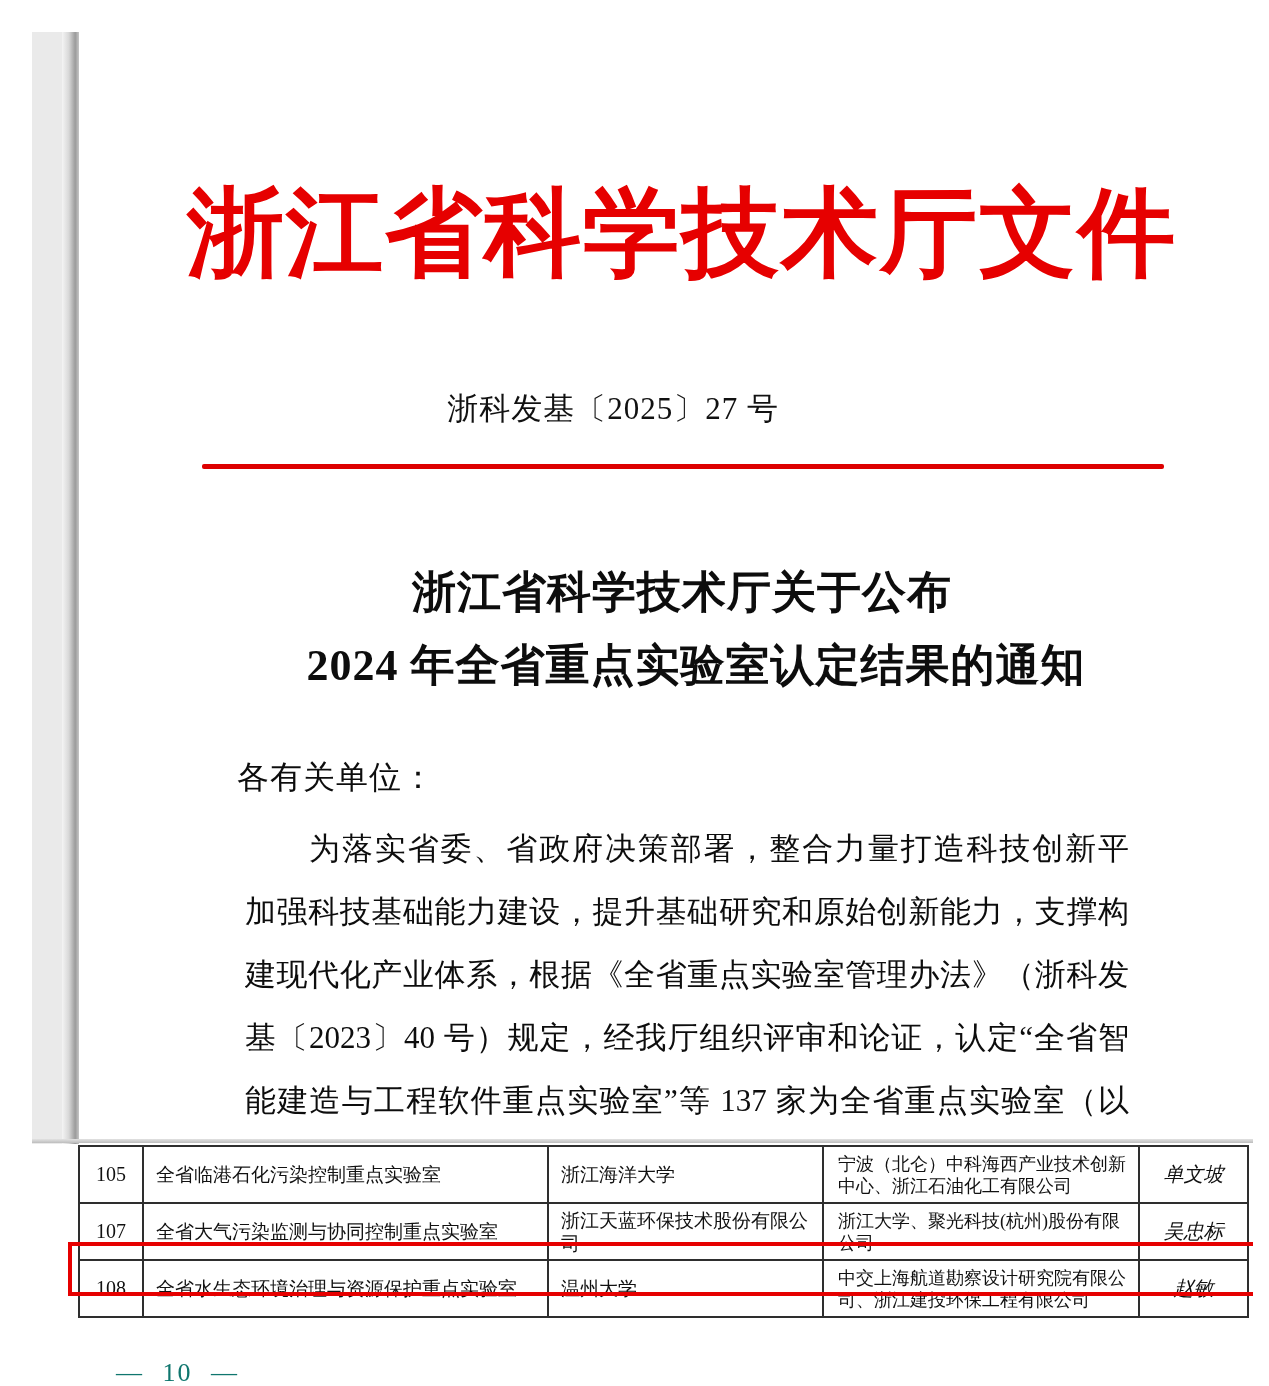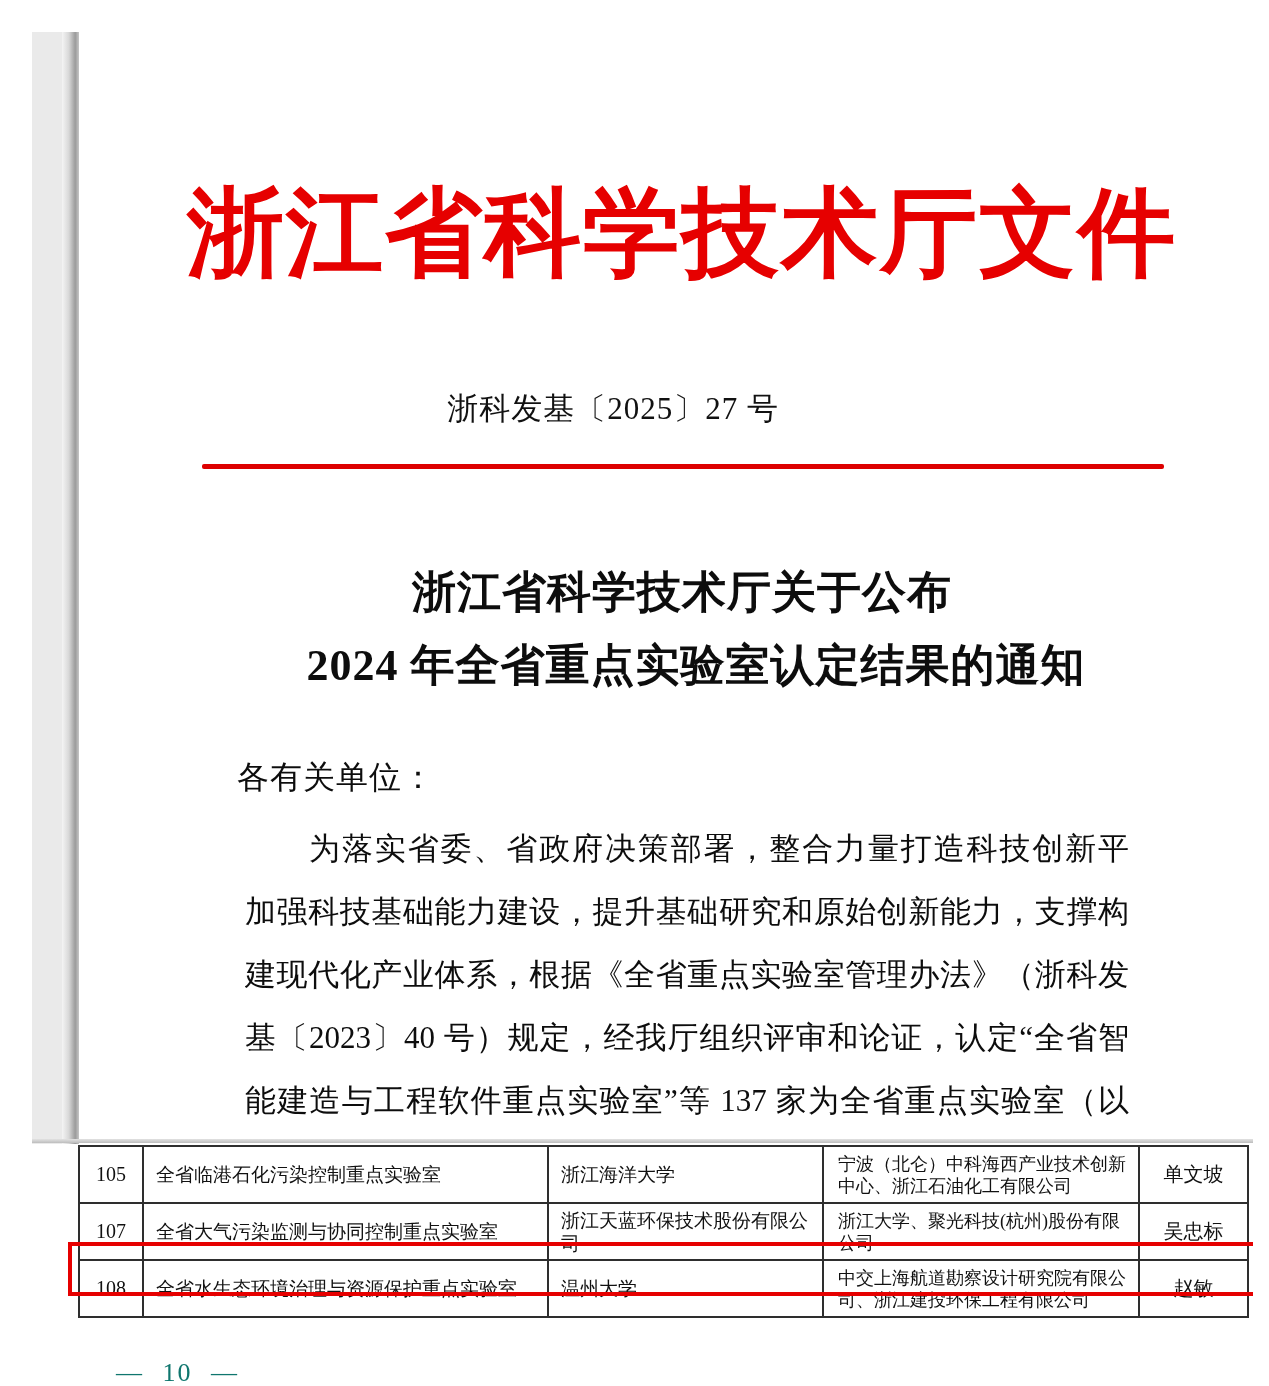--- a/index.html
+++ b/index.html
@@ -55,21 +55,21 @@
     position:absolute; left:46px; top:1113px; width:1169px;
     border-collapse:collapse; table-layout:fixed;
     font-size:19px; color:#111;
   }
   .results-table td {
     border:2px solid #2e2e2e; vertical-align:middle;
     padding:2px 4px 2px 12px; line-height:23px;
   }
   .results-table tr { height:50px; }
   .results-table td.c-no { text-align:center; padding:16px; font-size:20px; }
-  .results-table td.c-person { text-align:center; padding:2px; font-size:20px; }
+  .results-table td.c-person { text-align:center; padding:2px; font-size:20px;font-style:italic; }
   .results-table td.c-partners { font-size:18px; line-height:22px; padding-left:14px; }
   .highlight-box {
     position:absolute; left:36px; top:1210px; width:1193px; height:54px;
     border:4px solid #e60000; z-index:5;
   }
   .page-number {
     position:absolute; left:84px; top:1326px; font-size:26px; color:#0f766e;
     letter-spacing:2px; word-spacing:10px; white-space:nowrap;
   }
 </style>

